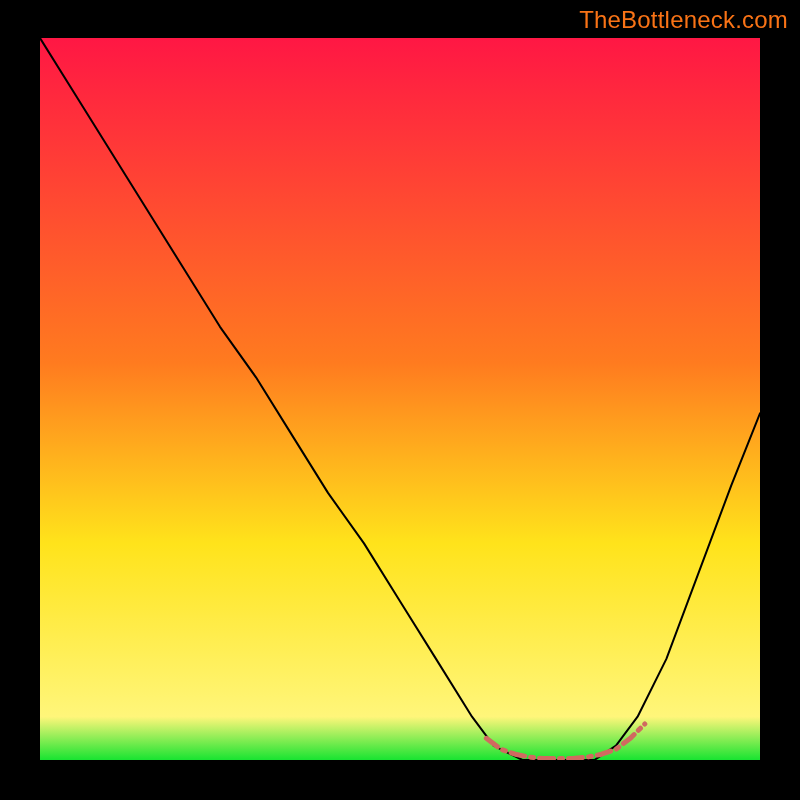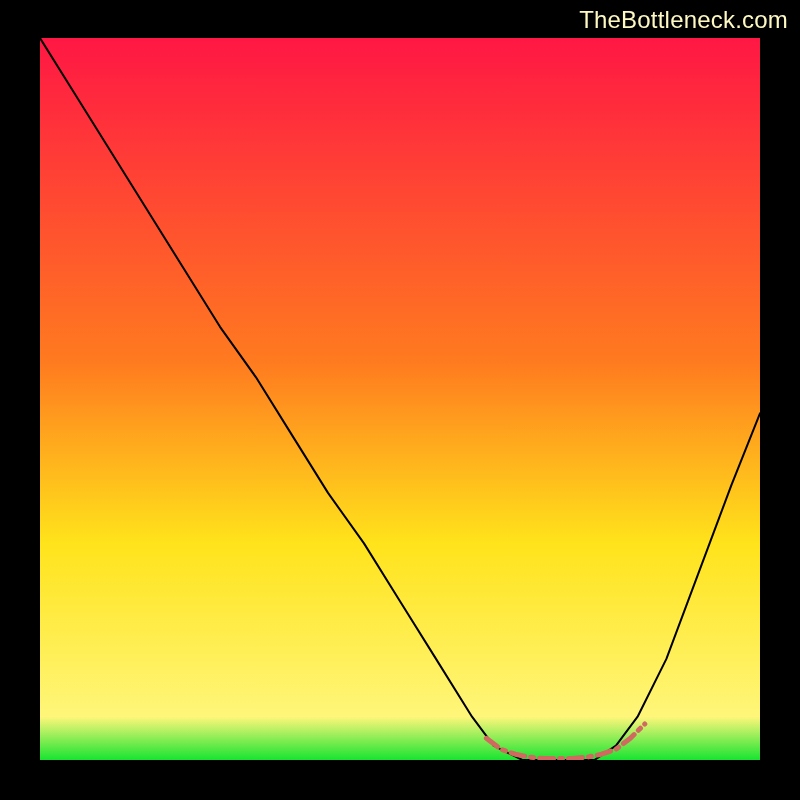--- a/index.html
+++ b/index.html
@@ -7,21 +7,21 @@
   .frame {
     position: relative;
     width: 800px;
     height: 800px;
     background: #000;
   }
   .watermark {
     position: absolute;
     top: 6px;
     right: 12px;
-    color: #fef9c3;
+    color: #f97316;
     font-family: Arial, Helvetica, sans-serif;
     font-size: 24px;
     font-weight: 400;
     letter-spacing: 0.2px;
     z-index: 10;
   }
   .plot {
     position: absolute;
     left: 40px;
     top: 38px;

